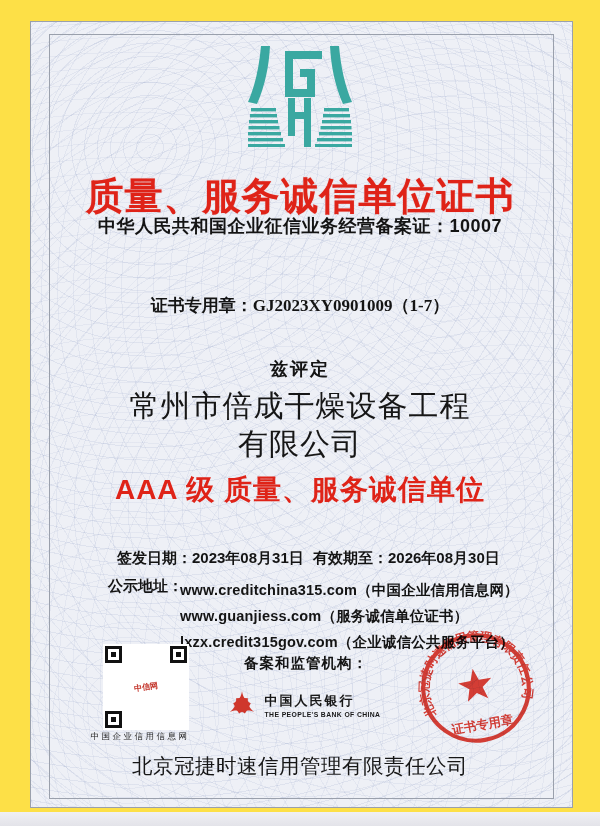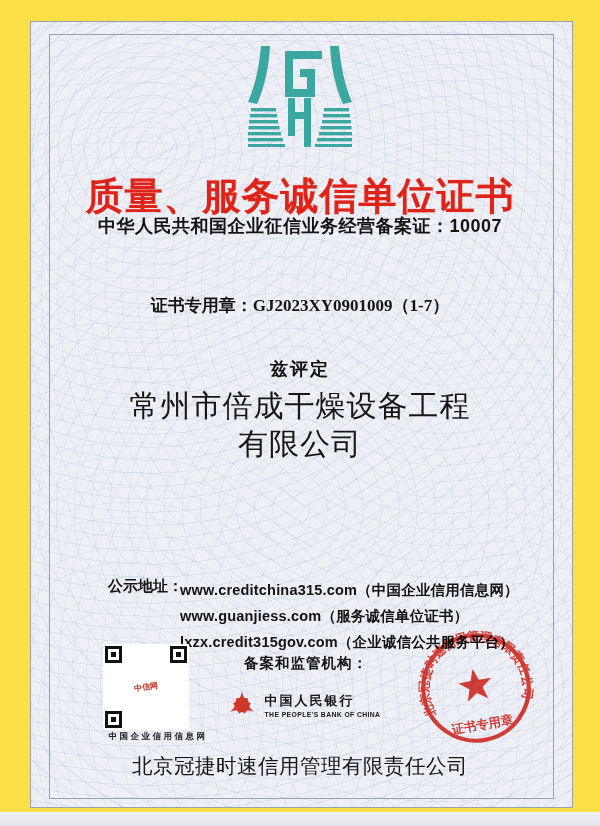--- a/index.html
+++ b/index.html
@@ -65,22 +65,22 @@
       repeating-linear-gradient(90deg,#1c1c1c 0 3px,transparent 3px 6px,#1c1c1c 6px 10px,transparent 10px 13px,#1c1c1c 13px 16px,transparent 16px 22px);
     background-blend-mode:screen;
   }
   .finder{position:absolute;width:17px;height:17px;border:3px solid #111;background:#fff;box-sizing:border-box;}
   .finder::after{content:"";position:absolute;left:3px;top:3px;width:5px;height:5px;background:#111;}
   .finder.tl{left:0;top:0;} .finder.tr{right:0;top:0;} .finder.bl{left:0;bottom:0;}
   .qr-label{
     position:absolute;left:50%;top:50%;transform:translate(-50%,-50%) rotate(-8deg);
     background:#fff;padding:1px 2px;font-size:8px;font-weight:bold;color:#c3342a;white-space:nowrap;
   }
-  .qr-caption{left:106px;top:731px;width:104px;text-align:center;font-size:8.5px;
-    font-weight:bold;color:#222;letter-spacing:2.5px;}
+  .qr-caption{left:88px;top:731px;width:104px;text-align:center;font-size:8.5px;
+    font-weight:normal;color:#222;letter-spacing:2.5px;}
 
   .reg-label{top:654px;font-size:14.5px;font-weight:bold;color:#141414;letter-spacing:1px;
     transform:translateX(6px);}
   .pboc{top:690px;left:0;right:0;display:flex;justify-content:center;align-items:center;gap:9px;
     transform:translateX(4px);}
   .pboc-text{display:flex;flex-direction:column;align-items:flex-start;}
   .pboc-cn{font-size:13px;font-weight:bold;color:#181818;letter-spacing:2px;
     font-family:"Liberation Serif","DejaVu Serif",serif;}
   .pboc-en{font-size:6.8px;font-weight:bold;color:#181818;letter-spacing:.4px;margin-top:1px;}
 
@@ -135,21 +135,30 @@
     <span>证书专用章：</span><span>GJ2023XY0901009（1-7）</span>
   </div>
 
   <div class="abs center-row hereby">兹评定</div>
 
   <div class="abs center-row company">
     <div>常州市倍成干燥设备工程</div>
     <div>有限公司</div>
   </div>
 
-
+  <div class="abs center-row award">AAA 级 质量、服务诚信单位</div>
+
+  <div class="abs dates" style="left:0;right:0;height:20px;">
+    <span class="date-issue">
+      <span>签发日期：</span><span>2023年08月31日</span>
+    </span>
+    <span class="date-valid">
+      <span>有效期至：</span><span>2026年08月30日</span>
+    </span>
+  </div>
 
   <div class="abs pub-label">公示地址：</div>
   <div class="abs pub-lines">
     <div>www.creditchina315.com（中国企业信用信息网）</div>
     <div>www.guanjiess.com（服务诚信单位证书）</div>
     <div>lxzx.credit315gov.com（企业诚信公共服务平台）</div>
   </div>
 
   <div class="abs qr">
     <div class="qr-body">

